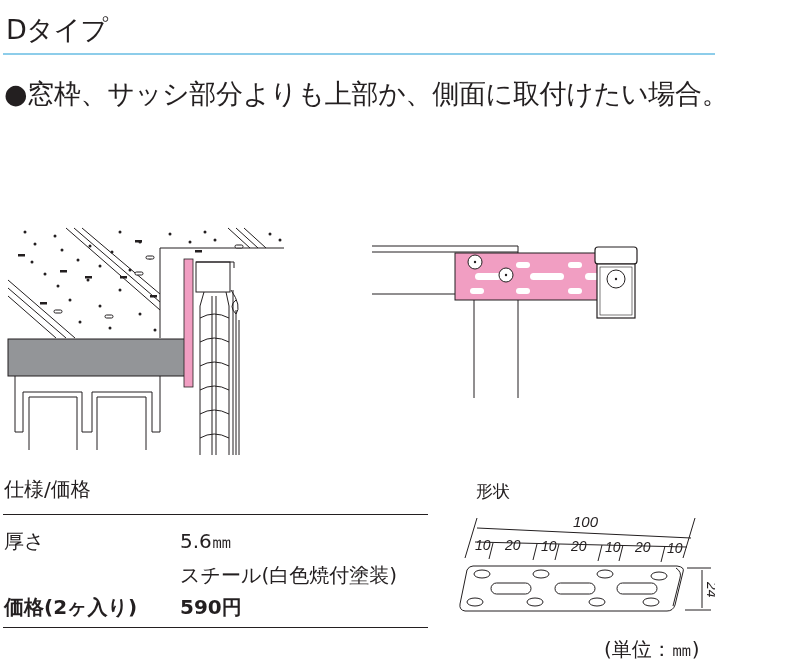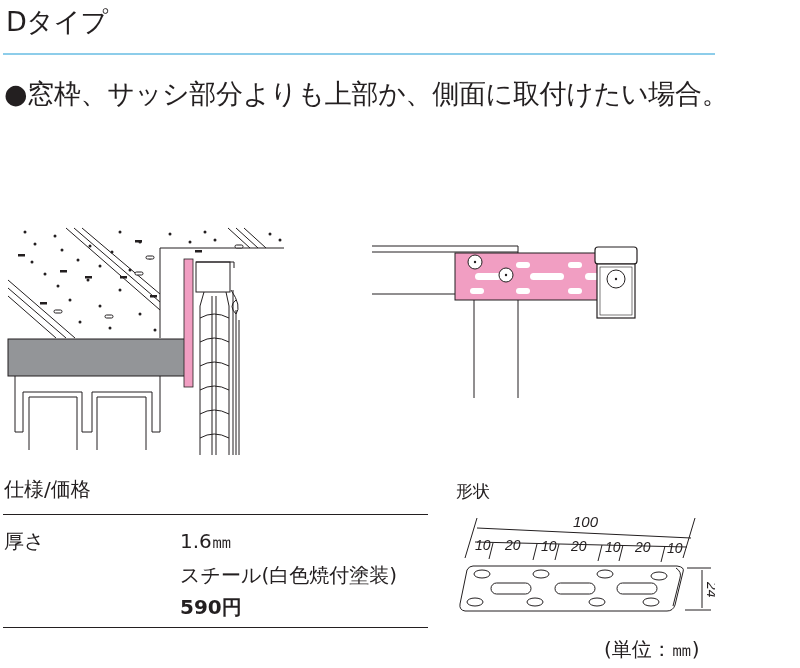--- a/index.html
+++ b/index.html
@@ -1,26 +1,26 @@
 <!DOCTYPE html>
 <html><head>
 <meta charset="utf-8">
 <style>
   html,body{margin:0;padding:0;background:#fff;}
   body{width:800px;height:668px;position:relative;overflow:hidden;font-family:"DejaVu Sans","Liberation Sans",sans-serif;color:#231f20;}
-  .title{position:absolute;left:6px;top:4px;font-size:27px;font-weight:500;letter-spacing:-0.5px;}
+  .title{position:absolute;left:6px;top:12px;font-size:27px;font-weight:500;letter-spacing:-0.5px;}
   .rule-blue{position:absolute;left:3px;top:53px;width:712px;height:2px;background:#8dcdea;}
   .lead{position:absolute;left:4px;top:76px;font-size:27px;letter-spacing:-0.3px;text-align:center;}
   svg{position:absolute;}
   .spec-title{position:absolute;left:4px;top:476px;font-size:20px;}
   .rule-dark{position:absolute;left:3px;height:1px;background:#231f20;width:425px;}
   .row{position:absolute;left:4px;font-size:20px;}
   .row .val{position:absolute;left:176px;white-space:nowrap;}
   .row.bold{font-weight:bold;}
-  .shape-title{position:absolute;left:456px;top:480px;font-size:17px;}
+  .shape-title{position:absolute;left:476px;top:480px;font-size:17px;}
   .unit{position:absolute;left:604px;top:636px;font-size:20px;text-align:center;}
 </style>
 </head>
 <body>
 
 <div class="title">Dタイプ</div>
 <div class="rule-blue"></div>
 <div class="lead">●窓枠、サッシ部分よりも上部か、側面に取付けたい場合。</div>
 
 <svg style="left:0;top:210px" width="300" height="245" viewBox="0 0 300 245">
@@ -147,26 +147,27 @@
   <rect x="237" y="34" width="38" height="54" fill="#fff" stroke="#231f20" stroke-width="1.2"></rect>
   <rect x="240" y="37" width="32" height="48" fill="none" stroke="#231f20" stroke-width="0.6"></rect>
   <circle cx="256" cy="49" r="9" fill="#fff" stroke="#231f20" stroke-width="1"></circle>
   <circle cx="256" cy="49" r="1.2" fill="#231f20"></circle>
 </svg>
 
 <div class="spec-title">仕様/価格</div>
 <div class="rule-dark" style="top:514px"></div>
 <div class="row" style="top:528px">
   <span>厚さ</span>
-  <span class="val">1.6㎜</span>
+  <span class="val">5.6㎜</span>
 </div>
 <div class="row" style="top:562px">
   <span class="val">スチール(白色焼付塗装)</span>
 </div>
 <div class="row bold" style="top:594px">
+  <span>価格(2ヶ入り)</span>
   <span class="val">590円</span>
 </div>
 <div class="rule-dark" style="top:627px"></div>
 
 <div class="shape-title">形状</div>
 <svg style="left:455px;top:510px" width="260" height="120" viewBox="0 0 260 120">
   <g stroke="#231f20" stroke-width="1" fill="none">
     <line x1="22" y1="8" x2="10" y2="48"></line>
     <line x1="240" y1="8" x2="228" y2="48"></line>
     <line x1="22" y1="18" x2="236" y2="28"></line>

